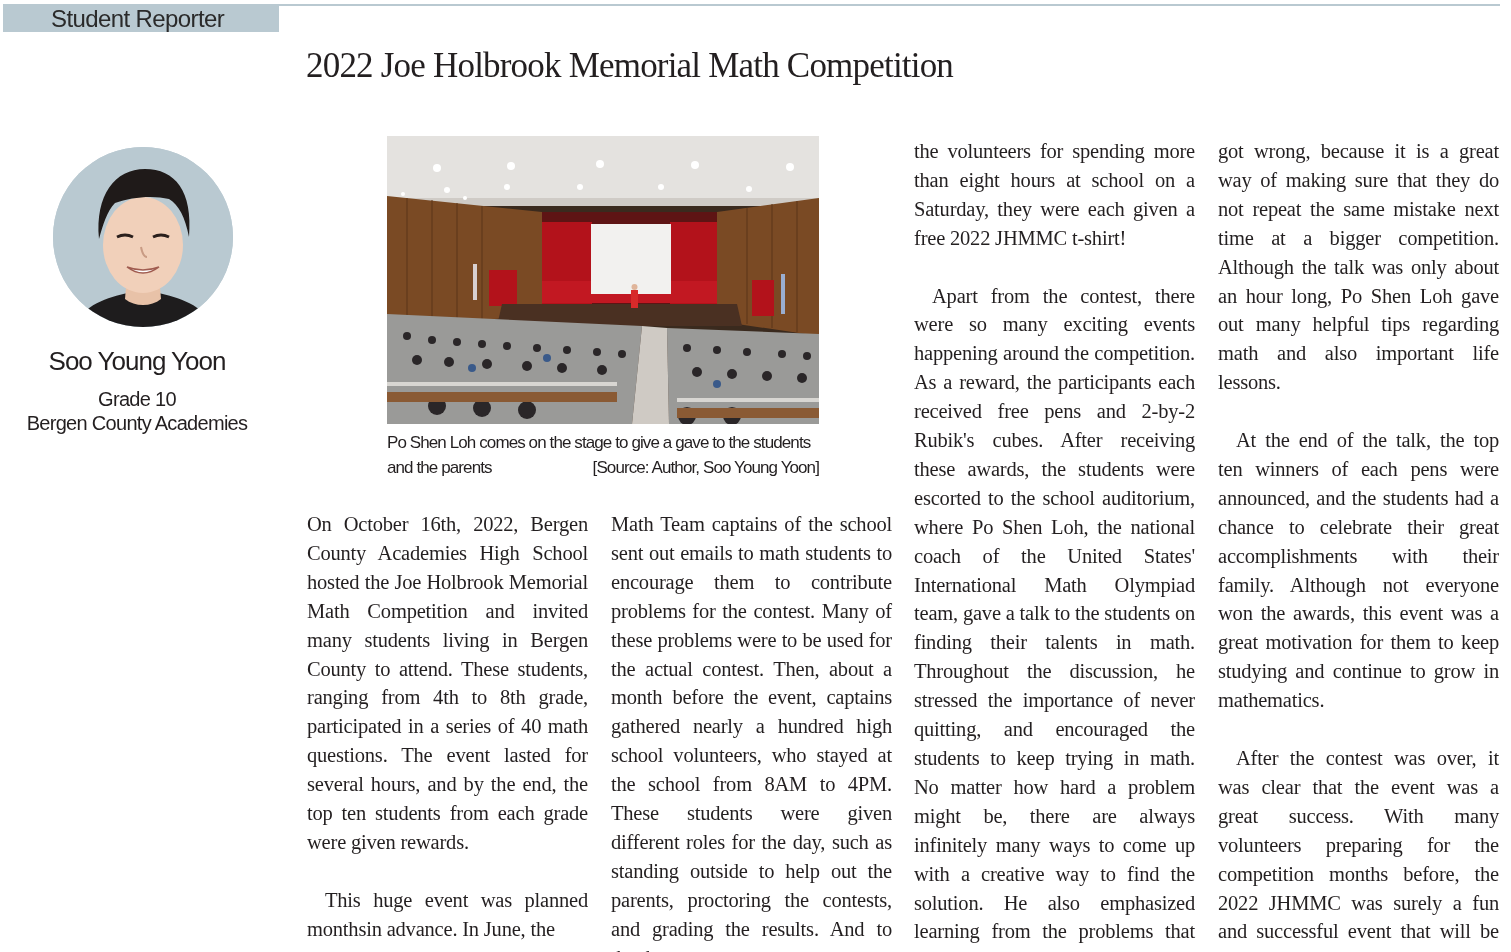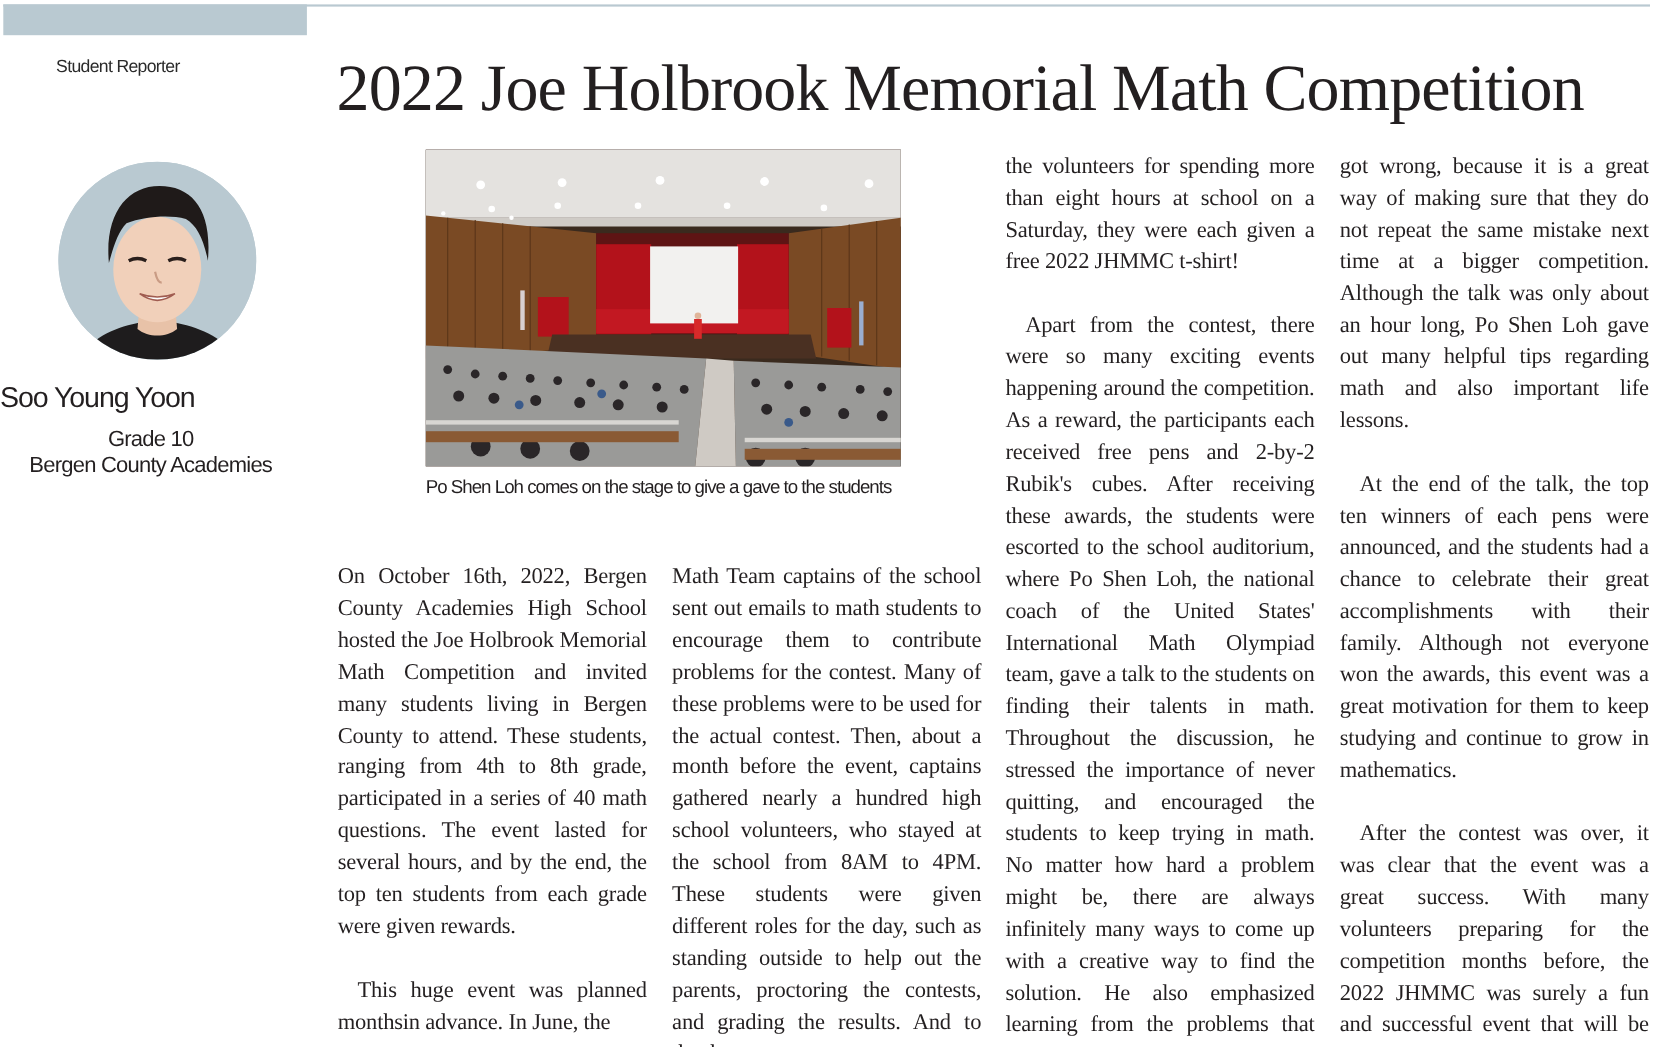--- a/index.html
+++ b/index.html
@@ -10,35 +10,35 @@
     .top-rule {
       position: absolute; left: 3px; top: 4px; width: 1497px; height: 2px;
       background: #b9c9d1;
     }
     .section-tab {
       position: absolute; left: 3px; top: 4px; width: 276px; height: 28px;
       background: #b9c9d1;
     }
     .section-tab span {
       position: absolute; left: 48px; top: 1px;
-      font-family: "Liberation Sans", sans-serif; font-size: 16px;
-      color: #2a2a2a; letter-spacing: -0.6px; margin-top: 47px;
+      font-family: "Liberation Sans", sans-serif; font-size: 24px;
+      color: #2a2a2a; letter-spacing: -0.6px;
     }
     .headline {
       position: absolute; left: 306px; top: 46px; margin: 0;
       font-family: "Liberation Serif", serif; font-weight: normal;
-      font-size: 60px; letter-spacing: -0.8px; color: #231f20; white-space: nowrap;
+      font-size: 35px; letter-spacing: -0.8px; color: #231f20; white-space: nowrap;
     }
     
     .avatar {
       position: absolute; left: 53px; top: 147px; width: 180px; height: 180px;
       border-radius: 50%; background: #b9c9d1; overflow: hidden;
     }
     .author-name {
-      position: absolute; left: 0; top: 346px; width: 274px; text-align: left;
+      position: absolute; left: 0; top: 346px; width: 274px; text-align: center;
       font-family: "Liberation Sans", sans-serif; font-size: 26px; letter-spacing: -1px;
       color: #231f20;
     }
     .author-grade, .author-school {
       position: absolute; left: 0; width: 274px; text-align: center;
       font-family: "Liberation Sans", sans-serif; font-size: 20px; letter-spacing: -0.7px;
       color: #231f20;
     }
     .author-grade { top: 388px; }
     .author-school { top: 412px; }
@@ -196,20 +196,24 @@
     </g>
 
     <rect x="0" y="246" width="230" height="4" fill="#d8d6d2"></rect>
     <rect x="0" y="256" width="230" height="10" fill="#8a5a34"></rect>
     <rect x="290" y="262" width="142" height="4" fill="#d8d6d2"></rect>
     <rect x="290" y="272" width="142" height="10" fill="#8a5a34"></rect>
   </svg>
 </div>
 <div class="caption">
   <div>Po Shen Loh comes on the stage to give a gave to the students</div>
+  <div class="row2">
+    <span>and the parents</span>
+    <span>[Source: Author, Soo Young Yoon]</span>
+  </div>
 </div>
 
 <div class="col col1">
   <p>On October 16th, 2022, Bergen County Academies High School hosted the Joe Holbrook Memorial Math Competition and invited many students living in Bergen County to attend. These students, ranging from 4th to 8th grade, participated in a series of 40 math questions. The event lasted for several hours, and by the end, the top ten students from each grade were given rewards.</p>
   <p class="indent">This huge event was planned monthsin advance. In June, the</p>
 </div>
 <div class="col col2">
   <p>Math Team captains of the school sent out emails to math students to encourage them to contribute problems for the contest. Many of these problems were to be used for the actual contest. Then, about a month before the event, captains gathered nearly a hundred high school volunteers, who stayed at the school from 8AM to 4PM. These students were given different roles for the day, such as standing outside to help out the parents, proctoring the contests, and grading the results. And to thank</p>
 </div>
 <div class="col col3">

